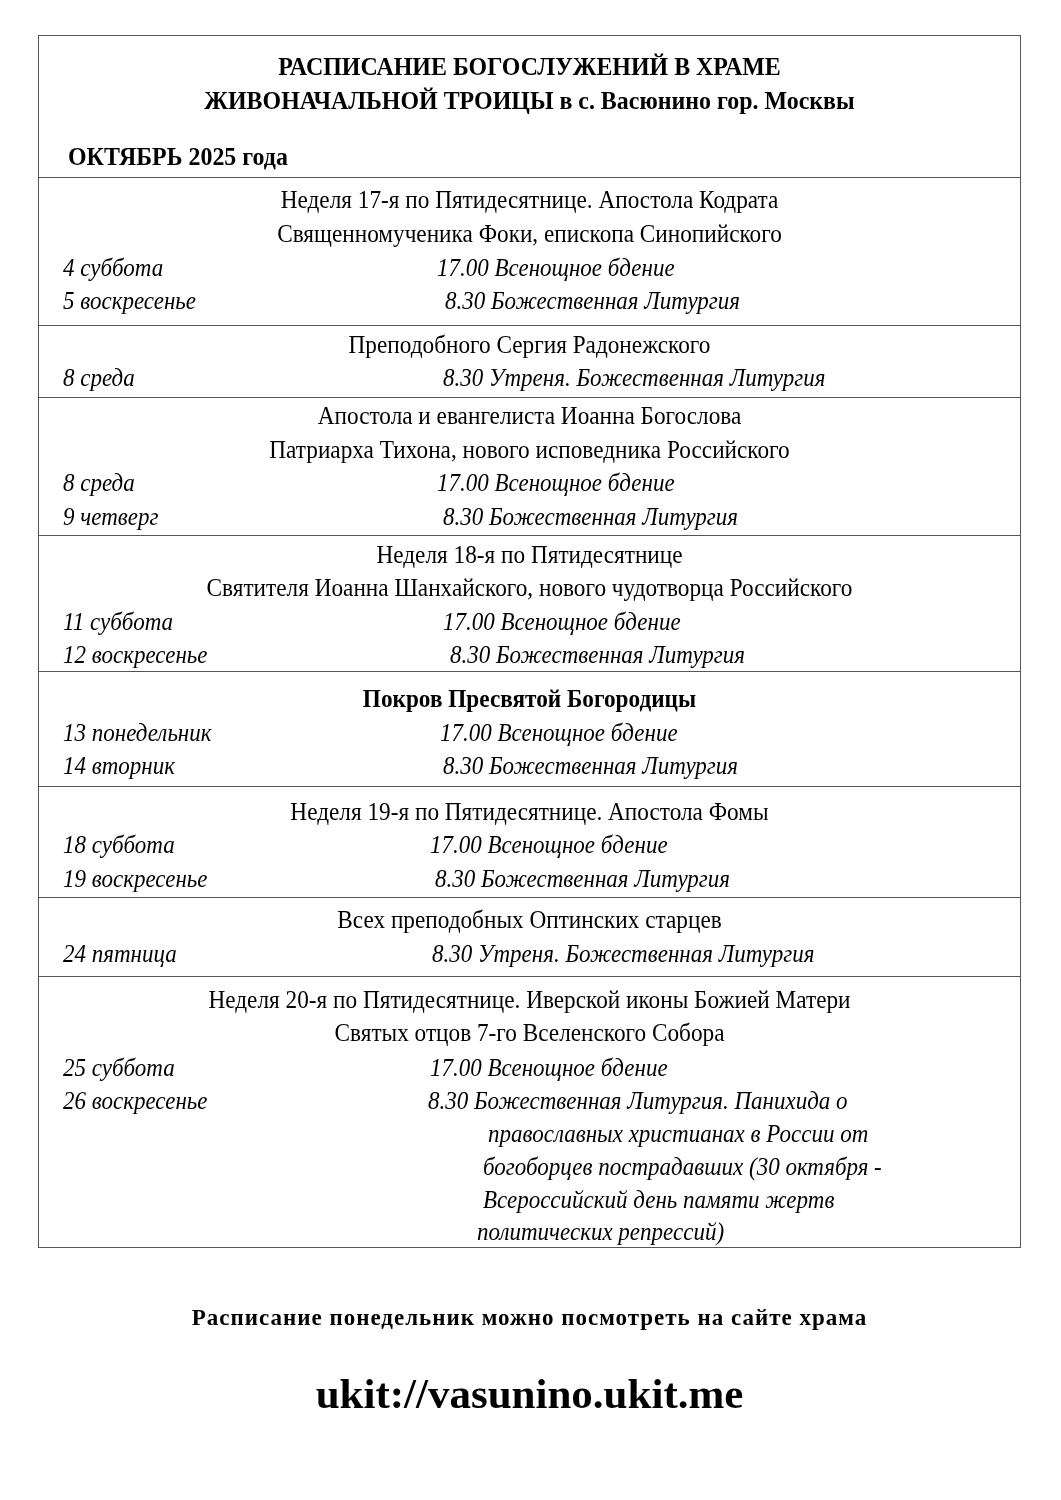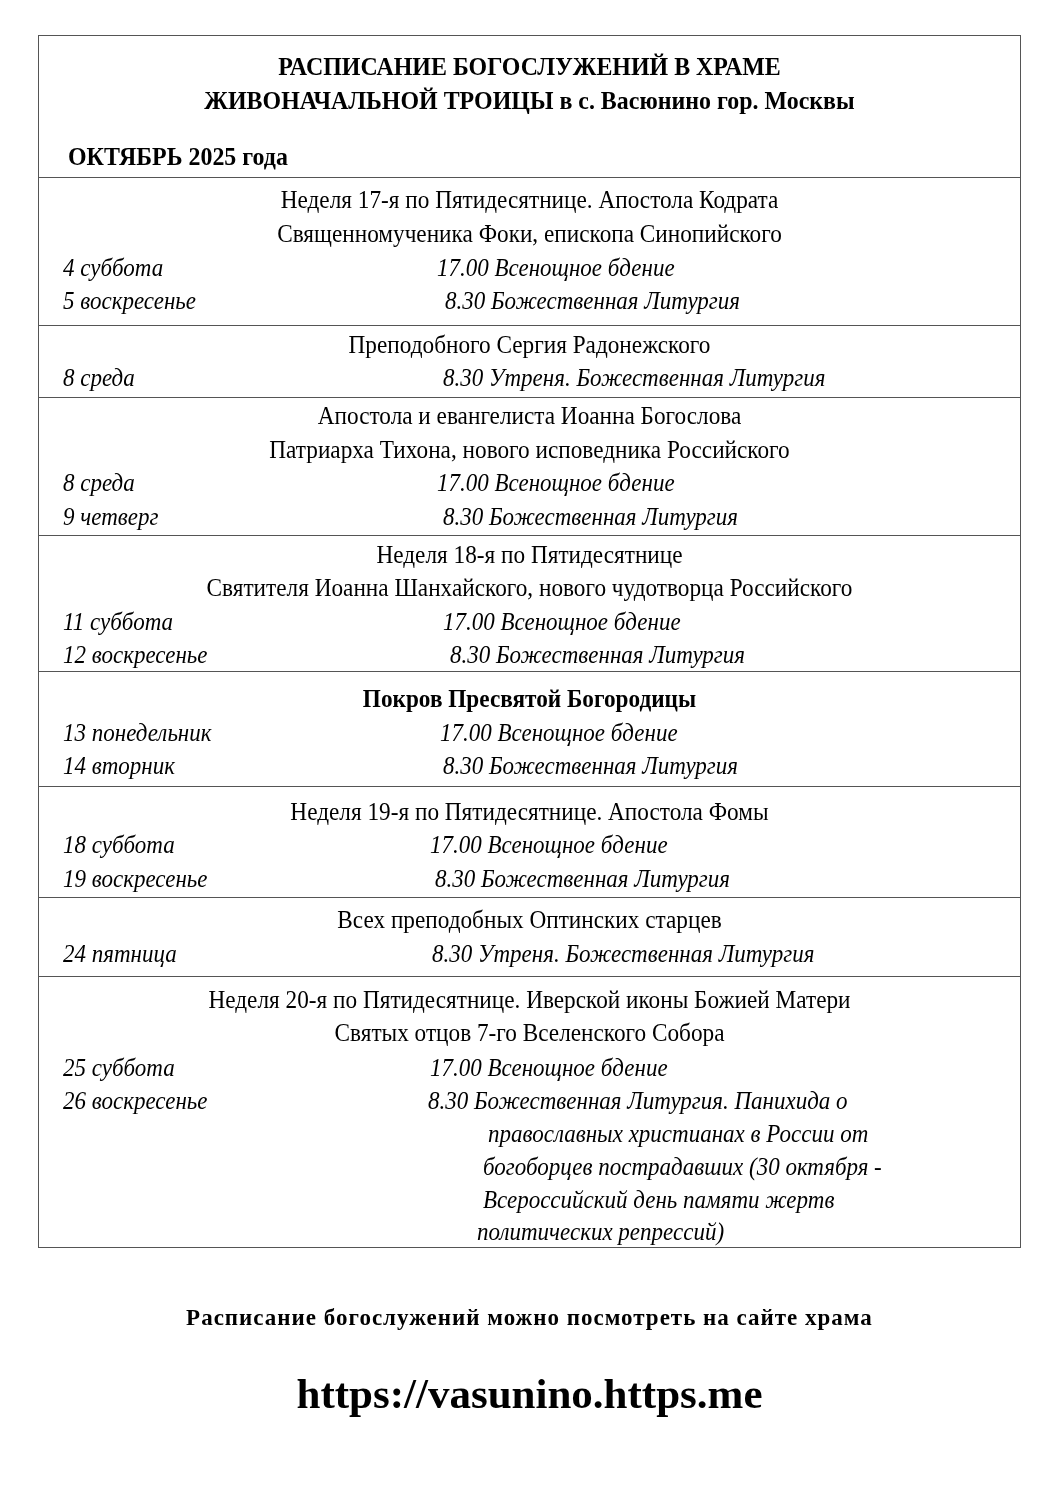--- a/index.html
+++ b/index.html
@@ -88,14 +88,14 @@
 <div class="abs heading center" style="top:1020px;">Святых  отцов  7-го  Вселенского  Собора</div>
 <div class="abs row" style="left:63px; top:1055px;">25  суббота</div>
 <div class="abs row" style="left:430px; top:1055px;">17.00  Всенощное  бдение</div>
 <div class="abs row" style="left:63px; top:1088px;">26  воскресенье</div>
 <div class="abs row" style="left:428px; top:1088px;">8.30  Божественная Литургия. Панихида о</div>
 <div class="abs row" style="left:488px; top:1121px;">православных христианах в России от</div>
 <div class="abs row" style="left:483px; top:1154px;">богоборцев   пострадавших  (30 октября -</div>
 <div class="abs row" style="left:483px; top:1187px;">Всероссийский  день памяти жертв</div>
 <div class="abs row" style="left:477px; top:1219px;">политических репрессий)</div>
 
-<div class="abs footer-note center" style="top:1306px;">Расписание  богослужений  можно  посмотреть  на  сайте  храма</div>
-<div class="abs url center" style="top:1372px;">https://vasunino.https.me</div>
+<div class="abs footer-note center" style="top:1306px;">Расписание  понедельник  можно  посмотреть  на  сайте  храма</div>
+<div class="abs url center" style="top:1372px;">ukit://vasunino.ukit.me</div>
 
 </body></html>

